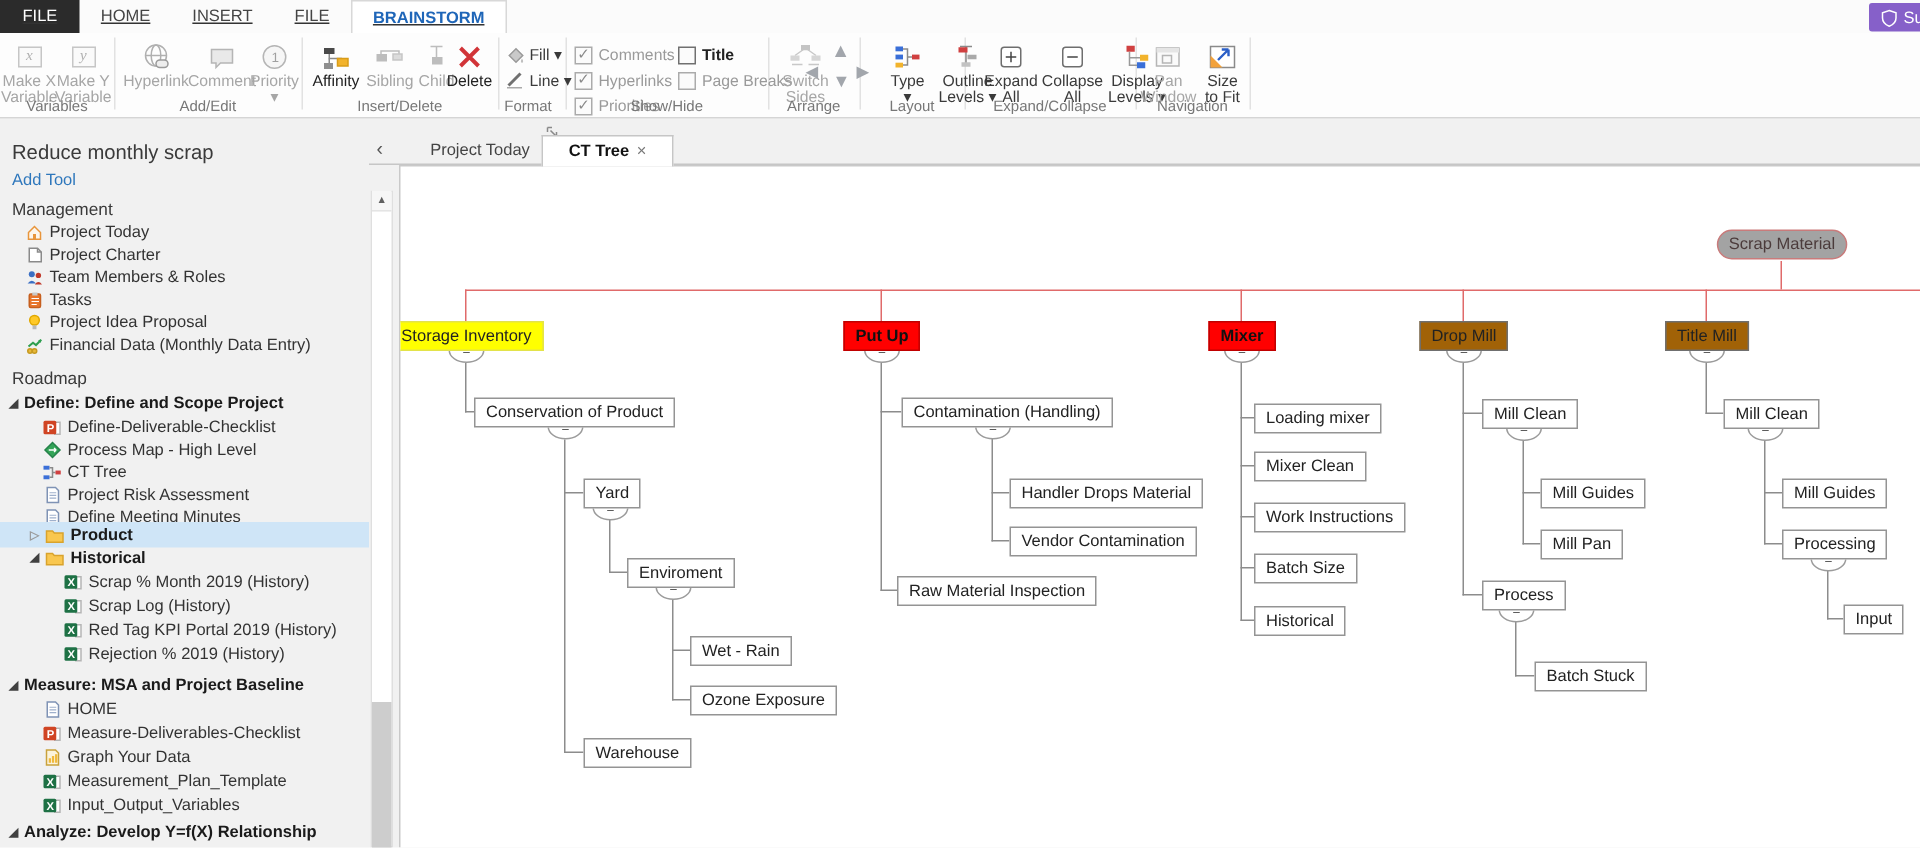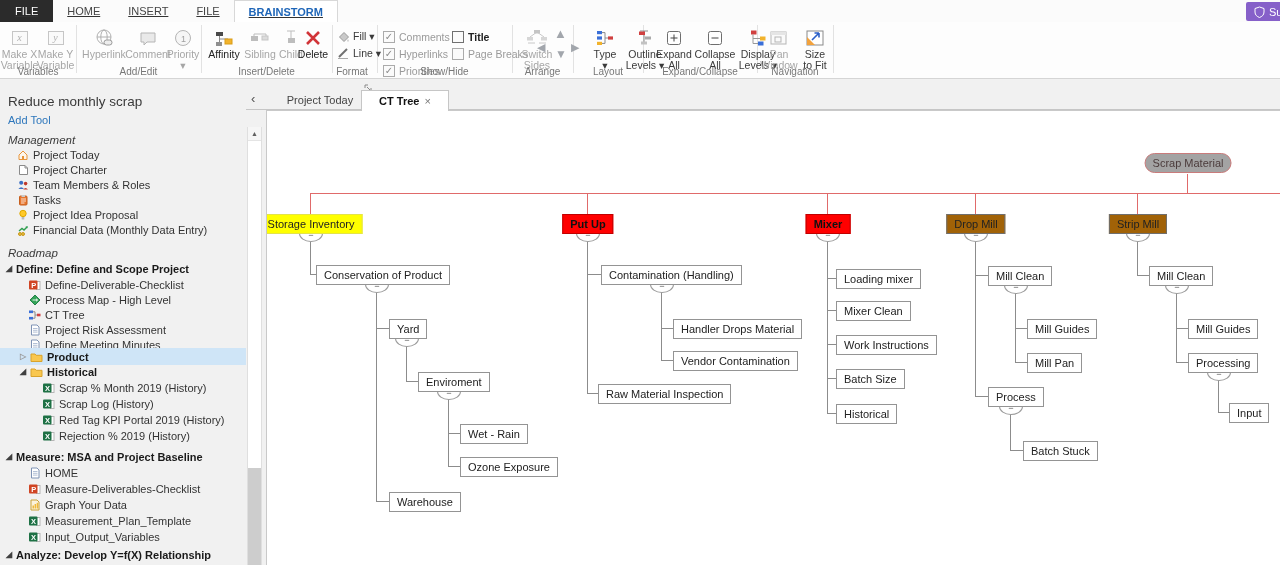--- a/index.html
+++ b/index.html
@@ -30,21 +30,21 @@
   .chkrow.en .cbox { border-color:#707070; }
   .mvicon { width:16px; height:14px; border:1px solid #C6C6C6; background:#FAFAFA; color:#B0B0B0; font-family:"Liberation Serif",serif; font-style:italic; font-size:10px; text-align:center; line-height:12px; }
   .arrowglyph { position:absolute; font-size:11px; color:#A2A6AC; }
   .launcher { position:absolute; font-size:9px; color:#8A8A8A; }
 
   
   .sidebar { position:absolute; left:0; top:90px; width:246px; bottom:0; background:#F1F1F1; font-size:11px; color:#333; }
   .srow { position:absolute; height:15px; display:flex; align-items:center; white-space:nowrap; }
   .ptitle { position:absolute; left:8px; top:4px; font-size:13.5px; color:#3A3A3A; }
   .addtool { position:absolute; left:8px; top:24px; color:#2E77BC; font-size:11px; }
-  .shead { font-size:11.5px; color:#3A3A3A;font-style:italic; }
+  .shead { font-size:11.5px; color:#3A3A3A; }
   .bold { font-weight:bold; color:#1A1A1A; }
   .tri { font-size:8px; color:#404040; width:10px; display:inline-block; }
   .tri.closed { color:#9A9A9A; }
   .sico { display:inline-flex; width:13px; height:12px; margin-right:4px; align-items:center; justify-content:center; }
   .selrow { position:absolute; left:0; top:258px; width:246px; height:17px; background:#CFE5F7; }
 
   
   .vscroll { position:absolute; left:247px; top:127px; width:15px; bottom:0; background:#FFF; border:1px solid #DFDFDF; }
   .vsarrow { position:absolute; left:0; top:0; width:13px; height:14px; background:#F6F6F6; border-bottom:1px solid #E4E4E4; color:#606060; font-size:7px; text-align:center; line-height:14px; }
   .vsthumb { position:absolute; left:0; top:340px; width:13px; height:98px; background:#CDCDCD; }
@@ -666,21 +666,21 @@
   <div class="toggle" style="left:749px;top:166px">−</div>
   <div class="toggle" style="left:744px;top:287px">−</div>
   <div class="toggle" style="left:910px;top:166px">−</div>
   <div class="toggle" style="left:952px;top:253px">−</div>
 
   <div class="node root center" style="left:921px;top:42px">Scrap Material</div>
   <div class="node ylw center" style="left:44px;top:103px">Storage Inventory</div>
   <div class="node redd center" style="left:321px;top:103px">Put Up</div>
   <div class="node redd center" style="left:561px;top:103px">Mixer</div>
   <div class="node gry center" style="left:709px;top:103px">Drop Mill</div>
-  <div class="node gry center" style="left:871px;top:103px">Strip Mill</div>
+  <div class="node gry center" style="left:871px;top:103px">Title Mill</div>
 
   <div class="node" style="left:49px;top:154px">Conservation of Product</div>
   <div class="node" style="left:122px;top:208px">Yard</div>
   <div class="node" style="left:151px;top:261px">Enviroment</div>
   <div class="node" style="left:193px;top:313px">Wet - Rain</div>
   <div class="node" style="left:193px;top:346px">Ozone Exposure</div>
   <div class="node" style="left:122px;top:381px">Warehouse</div>
 
   <div class="node" style="left:334px;top:154px">Contamination (Handling)</div>
   <div class="node" style="left:406px;top:208px">Handler Drops Material</div>

